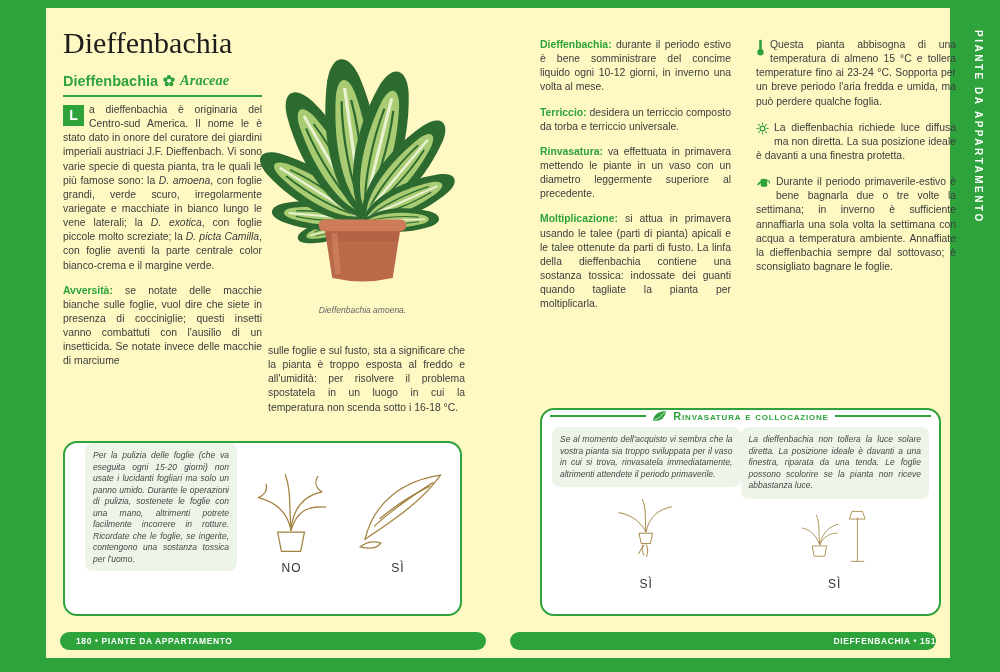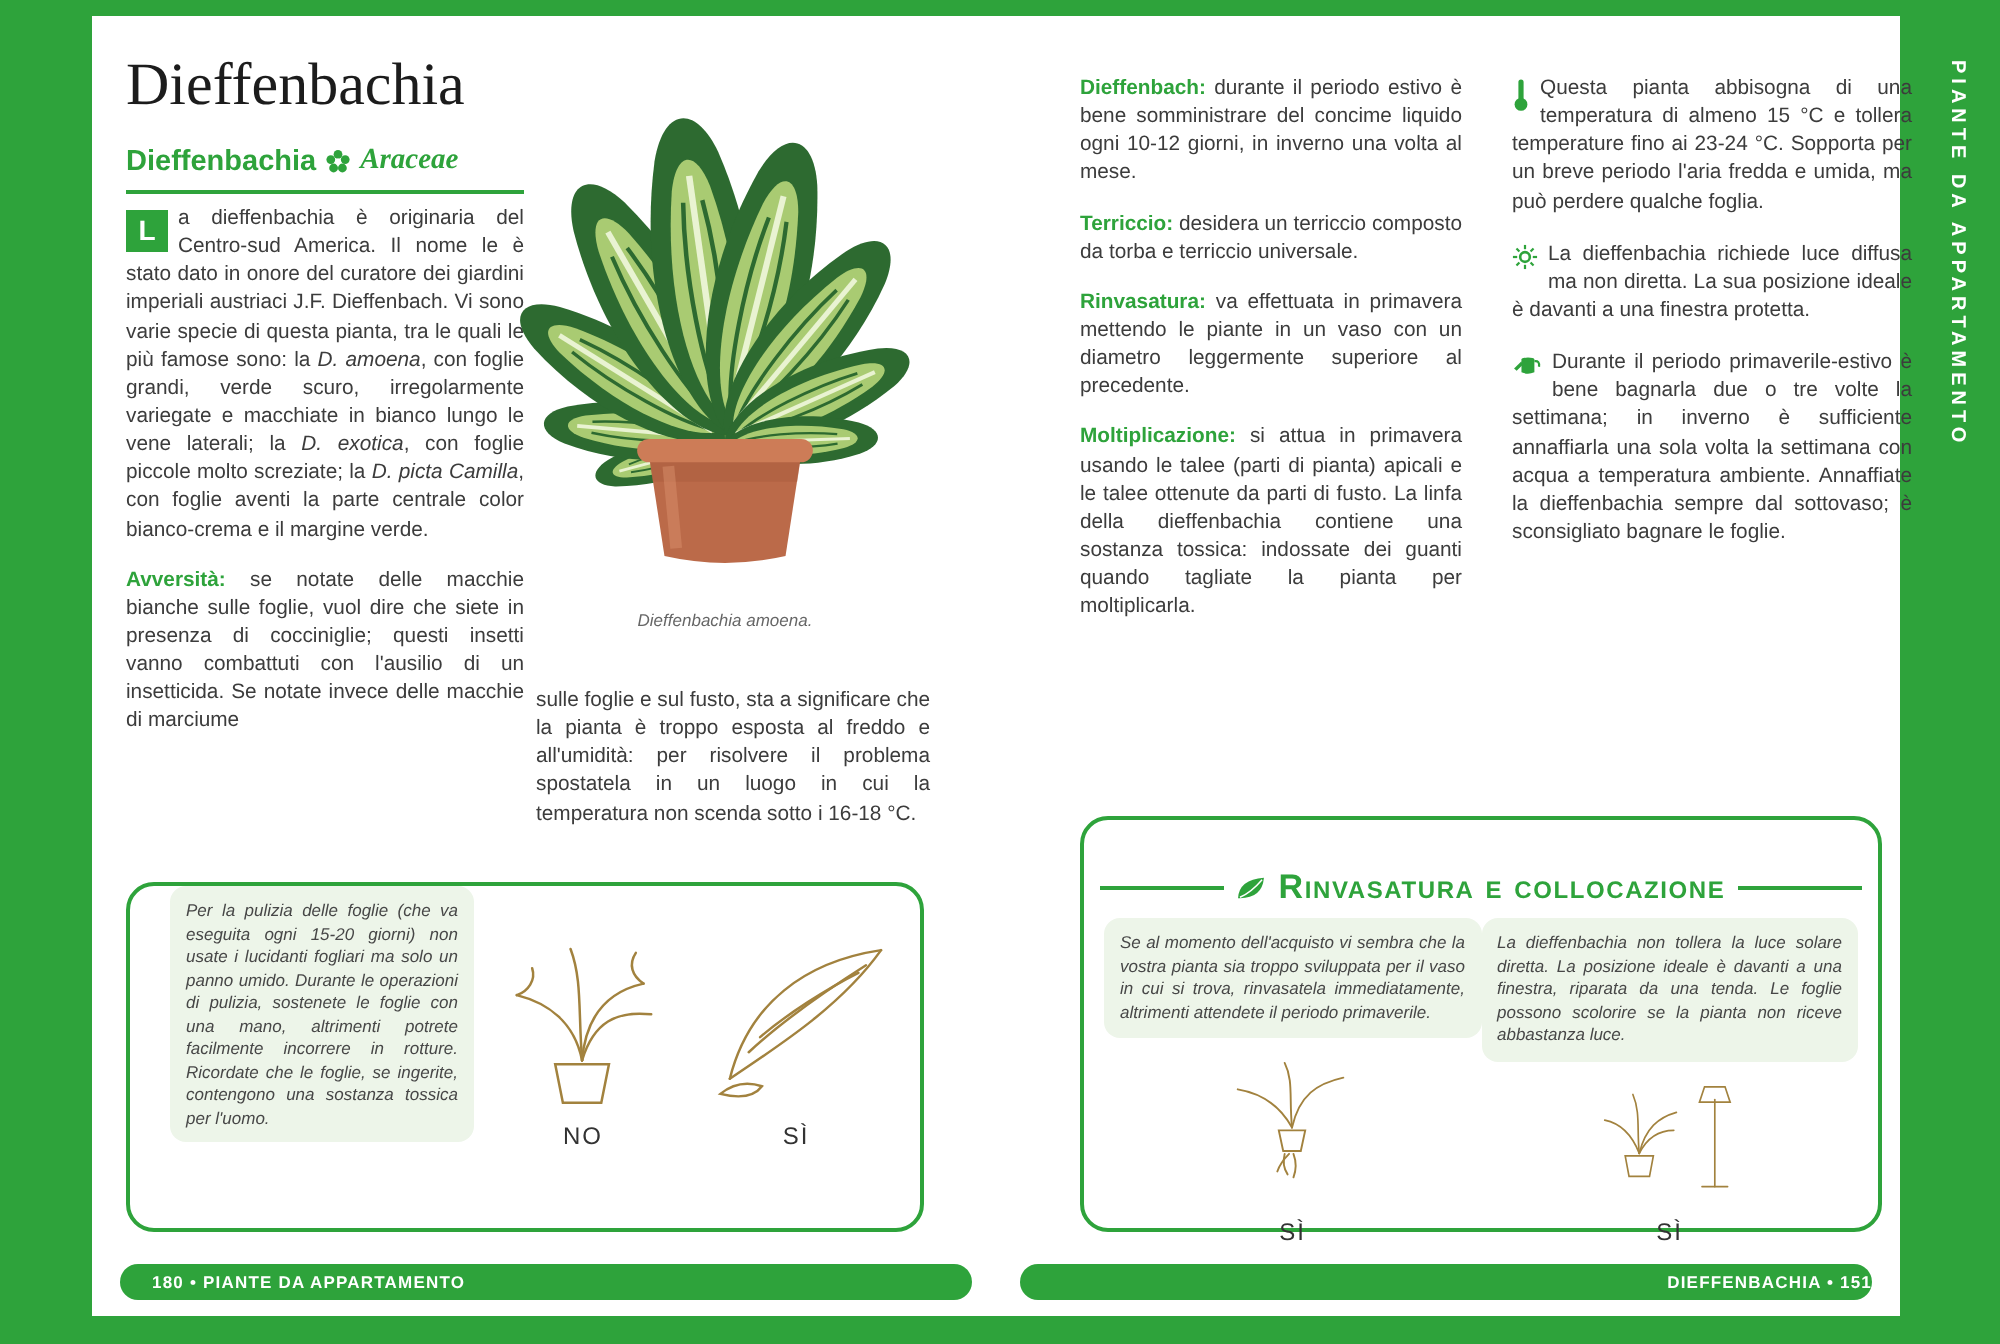--- a/index.html
+++ b/index.html
@@ -1,18 +1,18 @@
 <!DOCTYPE html>
 <html><head>
 <meta charset="utf-8">
 <style>
   html,body{margin:0;padding:0;background:#2ea33b;}
   .spread{position:relative;width:1000px;height:672px;background:#2ea33b;
           font-family:"Liberation Sans",sans-serif;overflow:hidden;}
-  .page{position:absolute;left:46px;top:8px;width:904px;height:650px;background:#ffffff;}
+  .page{position:absolute;left:46px;top:8px;width:904px;height:650px;background:#fef9c3;}
 
   .side-tab{position:absolute;top:30px;right:16px;writing-mode:vertical-rl;
             color:#fff;font-size:10px;font-weight:bold;letter-spacing:2.5px;}
 
   .title{position:absolute;left:17px;top:18px;font-family:"Liberation Serif",serif;
          font-size:30px;color:#1c1c1c;}
   .subtitle{position:absolute;left:17px;top:64px;font-size:14.5px;color:#2ea33b;
             font-weight:bold;display:flex;align-items:center;gap:5px;}
   .subtitle .fam{font-style:italic;font-family:"Liberation Serif",serif;}
   .rule{position:absolute;left:17px;top:87px;width:199px;height:1.5px;background:#2ea33b;}
@@ -32,22 +32,22 @@
   .photo{position:absolute;left:214px;top:14px;width:205px;height:280px;}
   .caption{position:absolute;left:214px;top:297px;width:205px;text-align:center;
            font-size:8.5px;color:#666;font-style:italic;}
 
   .tip{margin:0 0 12px 0;}
   .tip svg{float:left;margin:1px 5px 2px 0;}
 
   .box{position:absolute;border:2px solid #2ea33b;border-radius:14px;background:#fff;box-sizing:border-box;}
   .box1{left:17px;top:433px;width:399px;height:175px;}
   .box2{left:494px;top:400px;width:401px;height:208px;}
-  .box-head{display:flex;align-items:center;gap:6px;margin:24px 8px 5px 8px;color:#2ea33b;
-            font-weight:bold;font-size:17px;font-variant:small-caps;letter-spacing:.8px;white-space:nowrap;}
+  .box-head{display:flex;align-items:center;gap:6px;margin:0 8px 5px 8px;color:#2ea33b;
+            font-weight:bold;font-size:11px;font-variant:small-caps;letter-spacing:.8px;white-space:nowrap;}
   .box-head::before,.box-head::after{content:"";flex:1;height:1.5px;background:#2ea33b;}
 
   .bx-text{font-style:italic;font-size:8.5px;line-height:1.36;color:#474747;background:#edf5e9;
            border-radius:8px;padding:7px 8px;text-align:justify;box-sizing:border-box;}
   .box-body1{display:flex;padding:0 10px 6px 20px;gap:6px;height:132px;}
   .box1 .bx-text{width:152px;height:128px;}
   .fig{flex:1;display:flex;flex-direction:column;align-items:center;justify-content:flex-end;}
   .fig-label{font-size:12px;color:#333;letter-spacing:1px;margin-top:2px;}
 
   .box-body2{display:flex;padding:0 10px 6px 10px;height:164px;}
@@ -157,21 +157,21 @@
               <path d="M15,88 q10,-8 22,-4 q-6,8 -22,4 Z"></path>
             </g>
           </svg>
           <div class="fig-label">SÌ</div>
         </div>
       </div>
     </div>
 
     <div class="col rp1">
       <p class="para">
-        <span class="glabel">Dieffenbach:</span>
+        <span class="glabel">Dieffenbachia:</span>
         <span>durante il periodo estivo è bene somministrare del concime liquido ogni 10-12 giorni, in inverno una volta al mese.</span>
       </p>
       <p class="para">
         <span class="glabel">Terriccio:</span>
         <span>desidera un terriccio composto da torba e terriccio universale.</span>
       </p>
       <p class="para">
         <span class="glabel">Rinvasatura:</span>
         <span>va effettuata in primavera mettendo le piante in un vaso con un diametro leggermente superiore al precedente.</span>
       </p>

